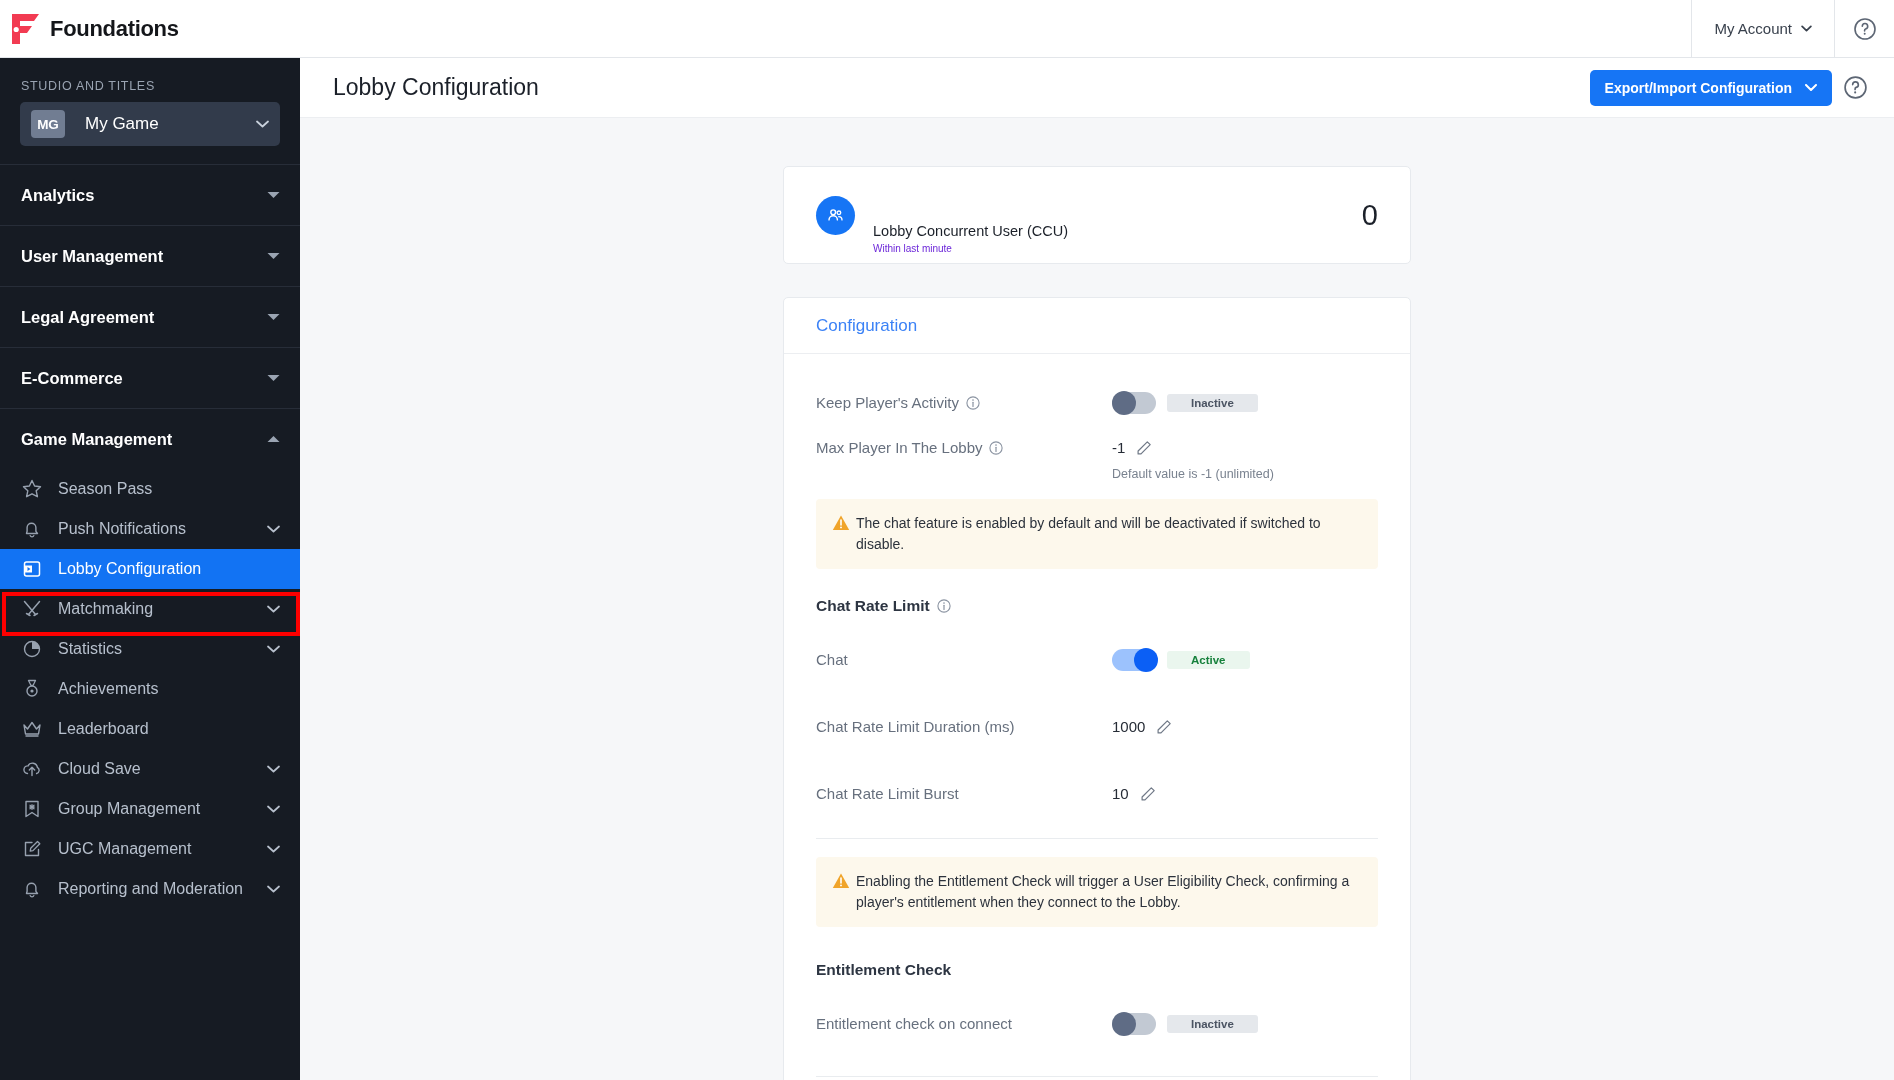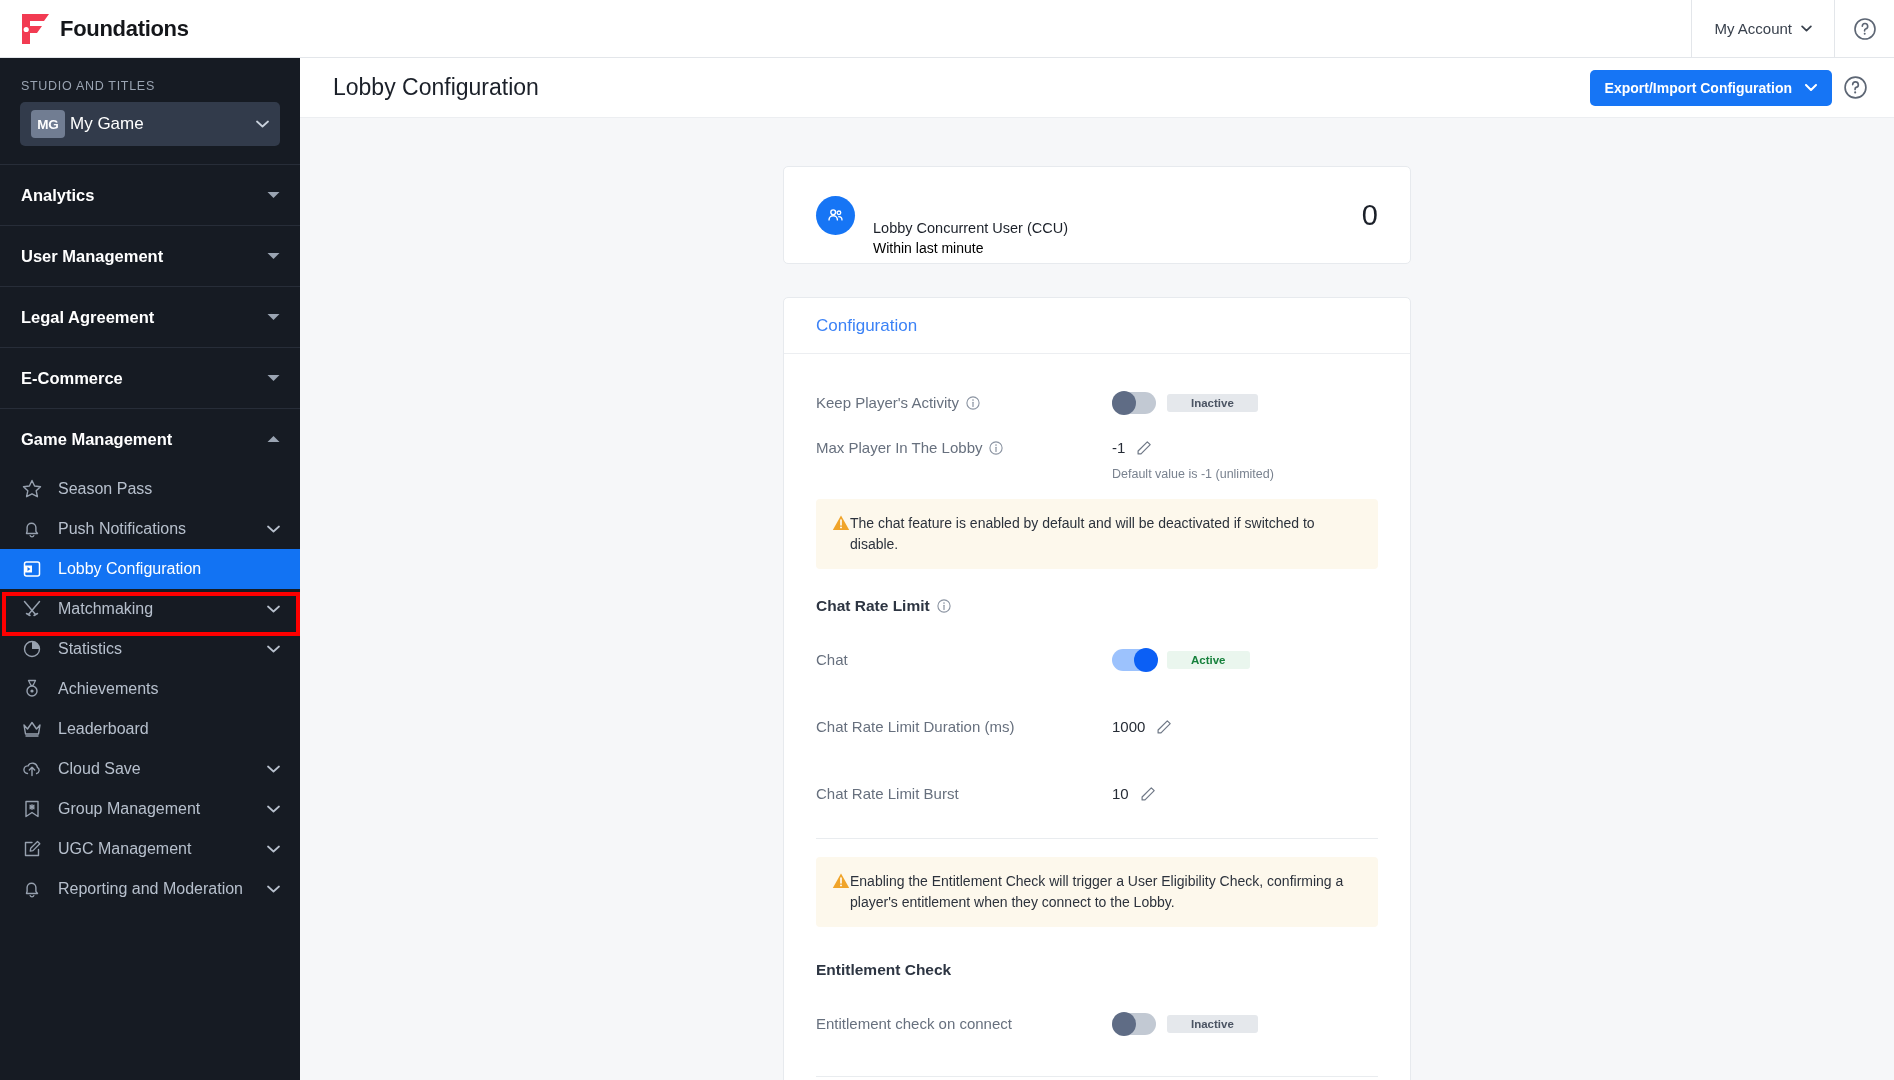--- a/index.html
+++ b/index.html
@@ -10,21 +10,21 @@
     background: #f5f6f8;
   }
   .app { position: relative; width: 1894px; height: 1080px; }
 
   
   .topbar {
     position: absolute; top: 0; left: 0; width: 1894px; height: 58px;
     background: #ffffff; border-bottom: 1px solid #e3e6ea;
     display: flex; align-items: center; z-index: 20;
   }
-  .brand { display: flex; align-items: center; gap: 11px; padding-left: 22px; }
+  .brand { display: flex; align-items: center; gap: 11px; padding-left: 12px; }
   .brand-logo { width: 27px; height: 30px; display: block; }
   .brand-name { font-size: 22px; font-weight: bold; color: #14161a; letter-spacing: -0.3px; }
   .topbar-right { margin-left: auto; display: flex; align-items: center; height: 58px; }
   .acct {
     display: flex; align-items: center; gap: 9px;
     padding: 0 22px; height: 58px;
     border-left: 1px solid #e3e6ea;
     color: #39414d; font-size: 15px; cursor: pointer;
   }
   .acct .chev { width: 11px; height: 7px; }
@@ -44,21 +44,21 @@
   }
   .studio-picker {
     margin: 0 20px; height: 44px; background: #323b4b; border-radius: 5px;
     display: flex; align-items: center; padding: 0 11px; cursor: pointer;
   }
   .studio-badge {
     width: 34px; height: 28px; border-radius: 4px; background: #717d92;
     color: #ffffff; font-size: 13.5px; font-weight: bold;
     display: flex; align-items: center; justify-content: center;
   }
-  .studio-name { color: #ffffff; font-size: 17px; margin-left: 5px; }
+  .studio-name { color: #ffffff; font-size: 17px; margin-left: 20px; }
   .studio-chev { margin-left: auto; width: 13px; height: 8px; }
 
   .nav-group {
     height: 61px; display: flex; align-items: center;
     padding: 0 20px 0 21px; border-top: 1px solid #272d38; cursor: pointer;
   }
   .nav-group:first-of-type { border-top: none; }
   .nav-group-label { color: #ffffff; font-size: 16.5px; font-weight: bold; }
   .nav-group .tri { margin-left: auto; }
 
@@ -100,21 +100,21 @@
     width: 628px; margin: 0 auto; background: #ffffff;
     border: 1px solid #e7eaee; border-radius: 5px;
   }
   .ccu-card { height: 98px; display: flex; align-items: center; padding: 0 32px; }
   .ccu-icon {
     width: 39px; height: 39px; border-radius: 50%; background: #1675f5;
     display: flex; align-items: center; justify-content: center; flex: 0 0 39px;
   }
   .ccu-text { margin-left: 18px; }
   .ccu-title { font-size: 14.5px; color: #1b2029; margin-top: 46px; }
-  .ccu-sub { font-size: 14px; color: #000000; margin-top: 4px; }
+  .ccu-sub { font-size: 10px; color: #6d28d9; margin-top: 4px; }
   .ccu-value { margin-left: auto; font-size: 29px; color: #1b2029; }
 
   .config-card { margin-top: 33px; }
   .card-head {
     height: 56px; display: flex; align-items: center; padding: 0 32px;
     border-bottom: 1px solid #eceef1;
   }
   .card-head-title { font-size: 17px; color: #3b82f6; }
   .card-body { padding: 26px 32px 10px 32px; }
 
@@ -130,21 +130,21 @@
   .toggle.on { background: #9cc2fd; }
   .toggle.on .knob { left: 22px; background: #0b5ff5; }
   .knob { position: absolute; top: -1px; width: 24px; height: 24px; border-radius: 50%; }
 
   .pill { font-size: 11.5px; padding: 3px 24px; border-radius: 3px; font-weight: bold; }
   .pill.inactive { background: #e5e8ec; color: #4b5463; }
   .pill.active { background: #eaf6ee; color: #16813c; }
 
   .alert {
     background: #fdf8ec; border-radius: 4px; padding: 14px 16px;
-    display: flex; gap: 0; margin: 18px 0 0 0;
+    display: flex; gap: 6px; margin: 18px 0 0 0;
   }
   .alert-text { font-size: 14px; color: #2c323c; line-height: 1.5; }
   .warn-ico { flex: 0 0 18px; width: 18px; height: 18px; margin-top: 1px; }
 
   .section-title {
     font-size: 15.5px; font-weight: bold; color: #2d3542;
     display: flex; align-items: center; gap: 7px;
   }
   .divider { height: 1px; background: #e9ecef; margin: 22px 0 0 0; }
   .sp-t-28 { margin-top: 28px; }

